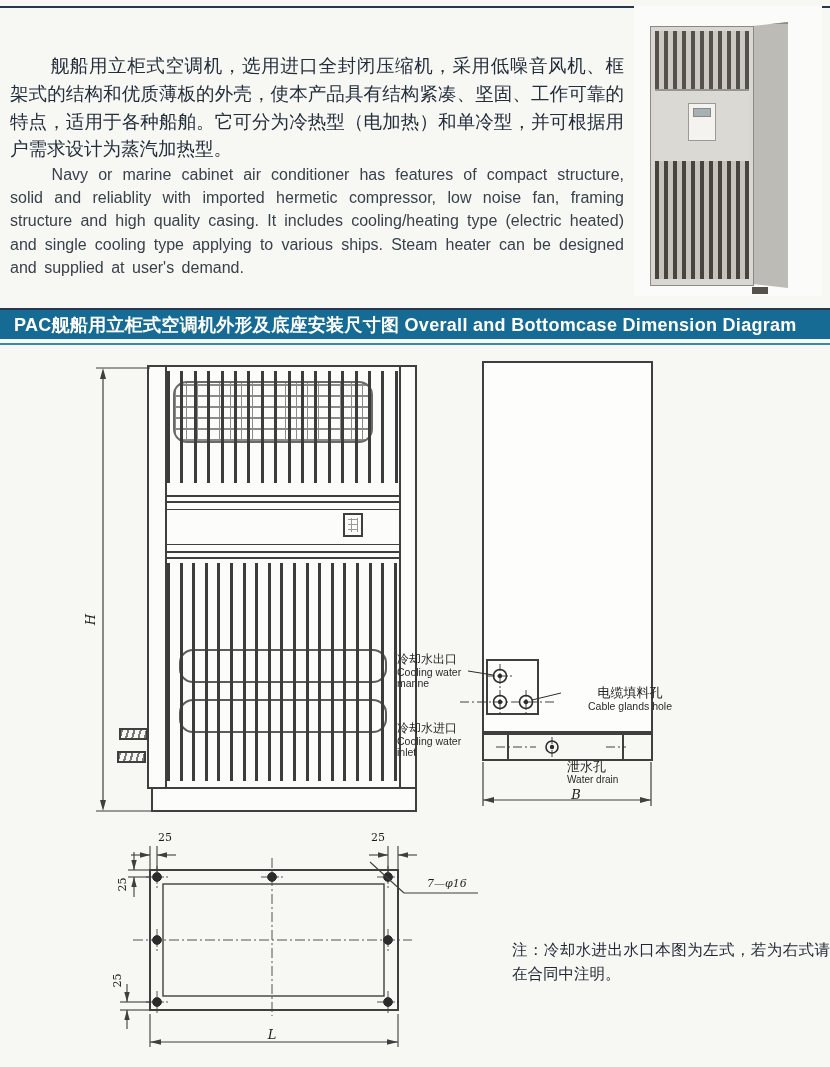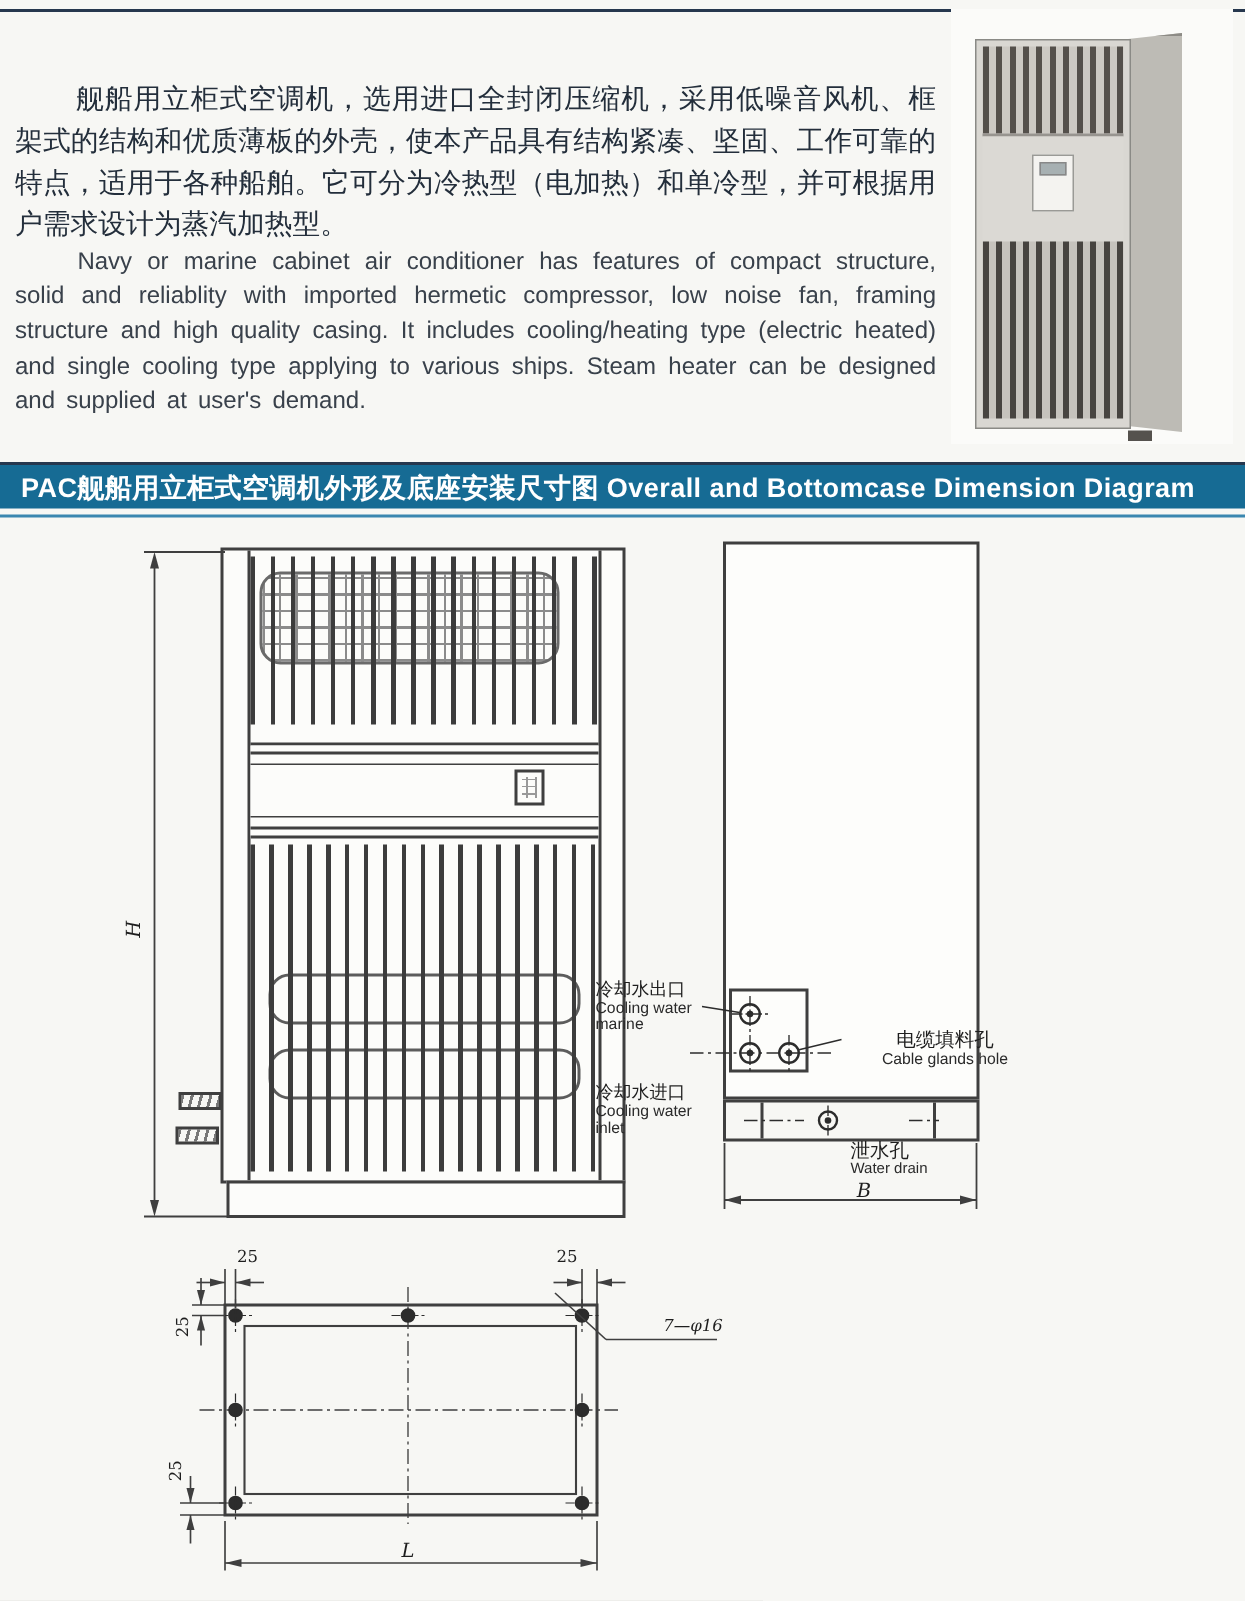--- a/index.html
+++ b/index.html
@@ -103,21 +103,21 @@
   .dim{position:absolute;z-index:6;font-family:"DejaVu Serif","Liberation Serif",serif;
     font-size:11px;color:#1e1e1e;text-align:center;}
   .dim.it{font-style:italic;font-size:13px;}
   .dim-h{left:80px;top:612px;width:20px;transform:rotate(-90deg);}
   .dim-b{left:566px;top:787px;width:20px;}
   .dim-l{left:262px;top:1027px;width:20px;}
   .dim-25-tl{left:153px;top:831px;width:24px;}
   .dim-25-tr{left:366px;top:831px;width:24px;}
   .dim-25-lu{left:110px;top:878px;width:24px;transform:rotate(-90deg);}
   .dim-25-ll{left:105px;top:974px;width:24px;transform:rotate(-90deg);}
-  .dim-holes{left:427px;top:877px;width:70px;text-align:center;font-style:italic;}
+  .dim-holes{left:427px;top:877px;width:70px;text-align:left;font-style:italic;}
   
   .note{position:absolute;left:512px;top:938px;width:318px;z-index:6;}
   .note-cn{font-size:15.5px;line-height:1.55;color:#1f2733;text-align:justify;}
   .note-en{margin-top:4px;font-size:12.5px;line-height:1.6;color:#3a4148;text-align:justify;word-spacing:2px;}
 </style>
 </head>
 <body>
 
 <div class="page">
 
@@ -323,15 +323,16 @@
   <div class="dim it dim-h">H</div>
   <div class="dim it dim-b">B</div>
   <div class="dim it dim-l">L</div>
   <div class="dim dim-25-tl">25</div>
   <div class="dim dim-25-tr">25</div>
   <div class="dim dim-25-lu">25</div>
   <div class="dim dim-25-ll">25</div>
   <div class="dim dim-holes">7—φ16</div>
 
   <div class="note">
+    <div class="note-cn">注：冷却水进出水口本图为左式，若为右式请在合同中注明。</div>
   </div>
 
 </div>
 
 </body></html>

